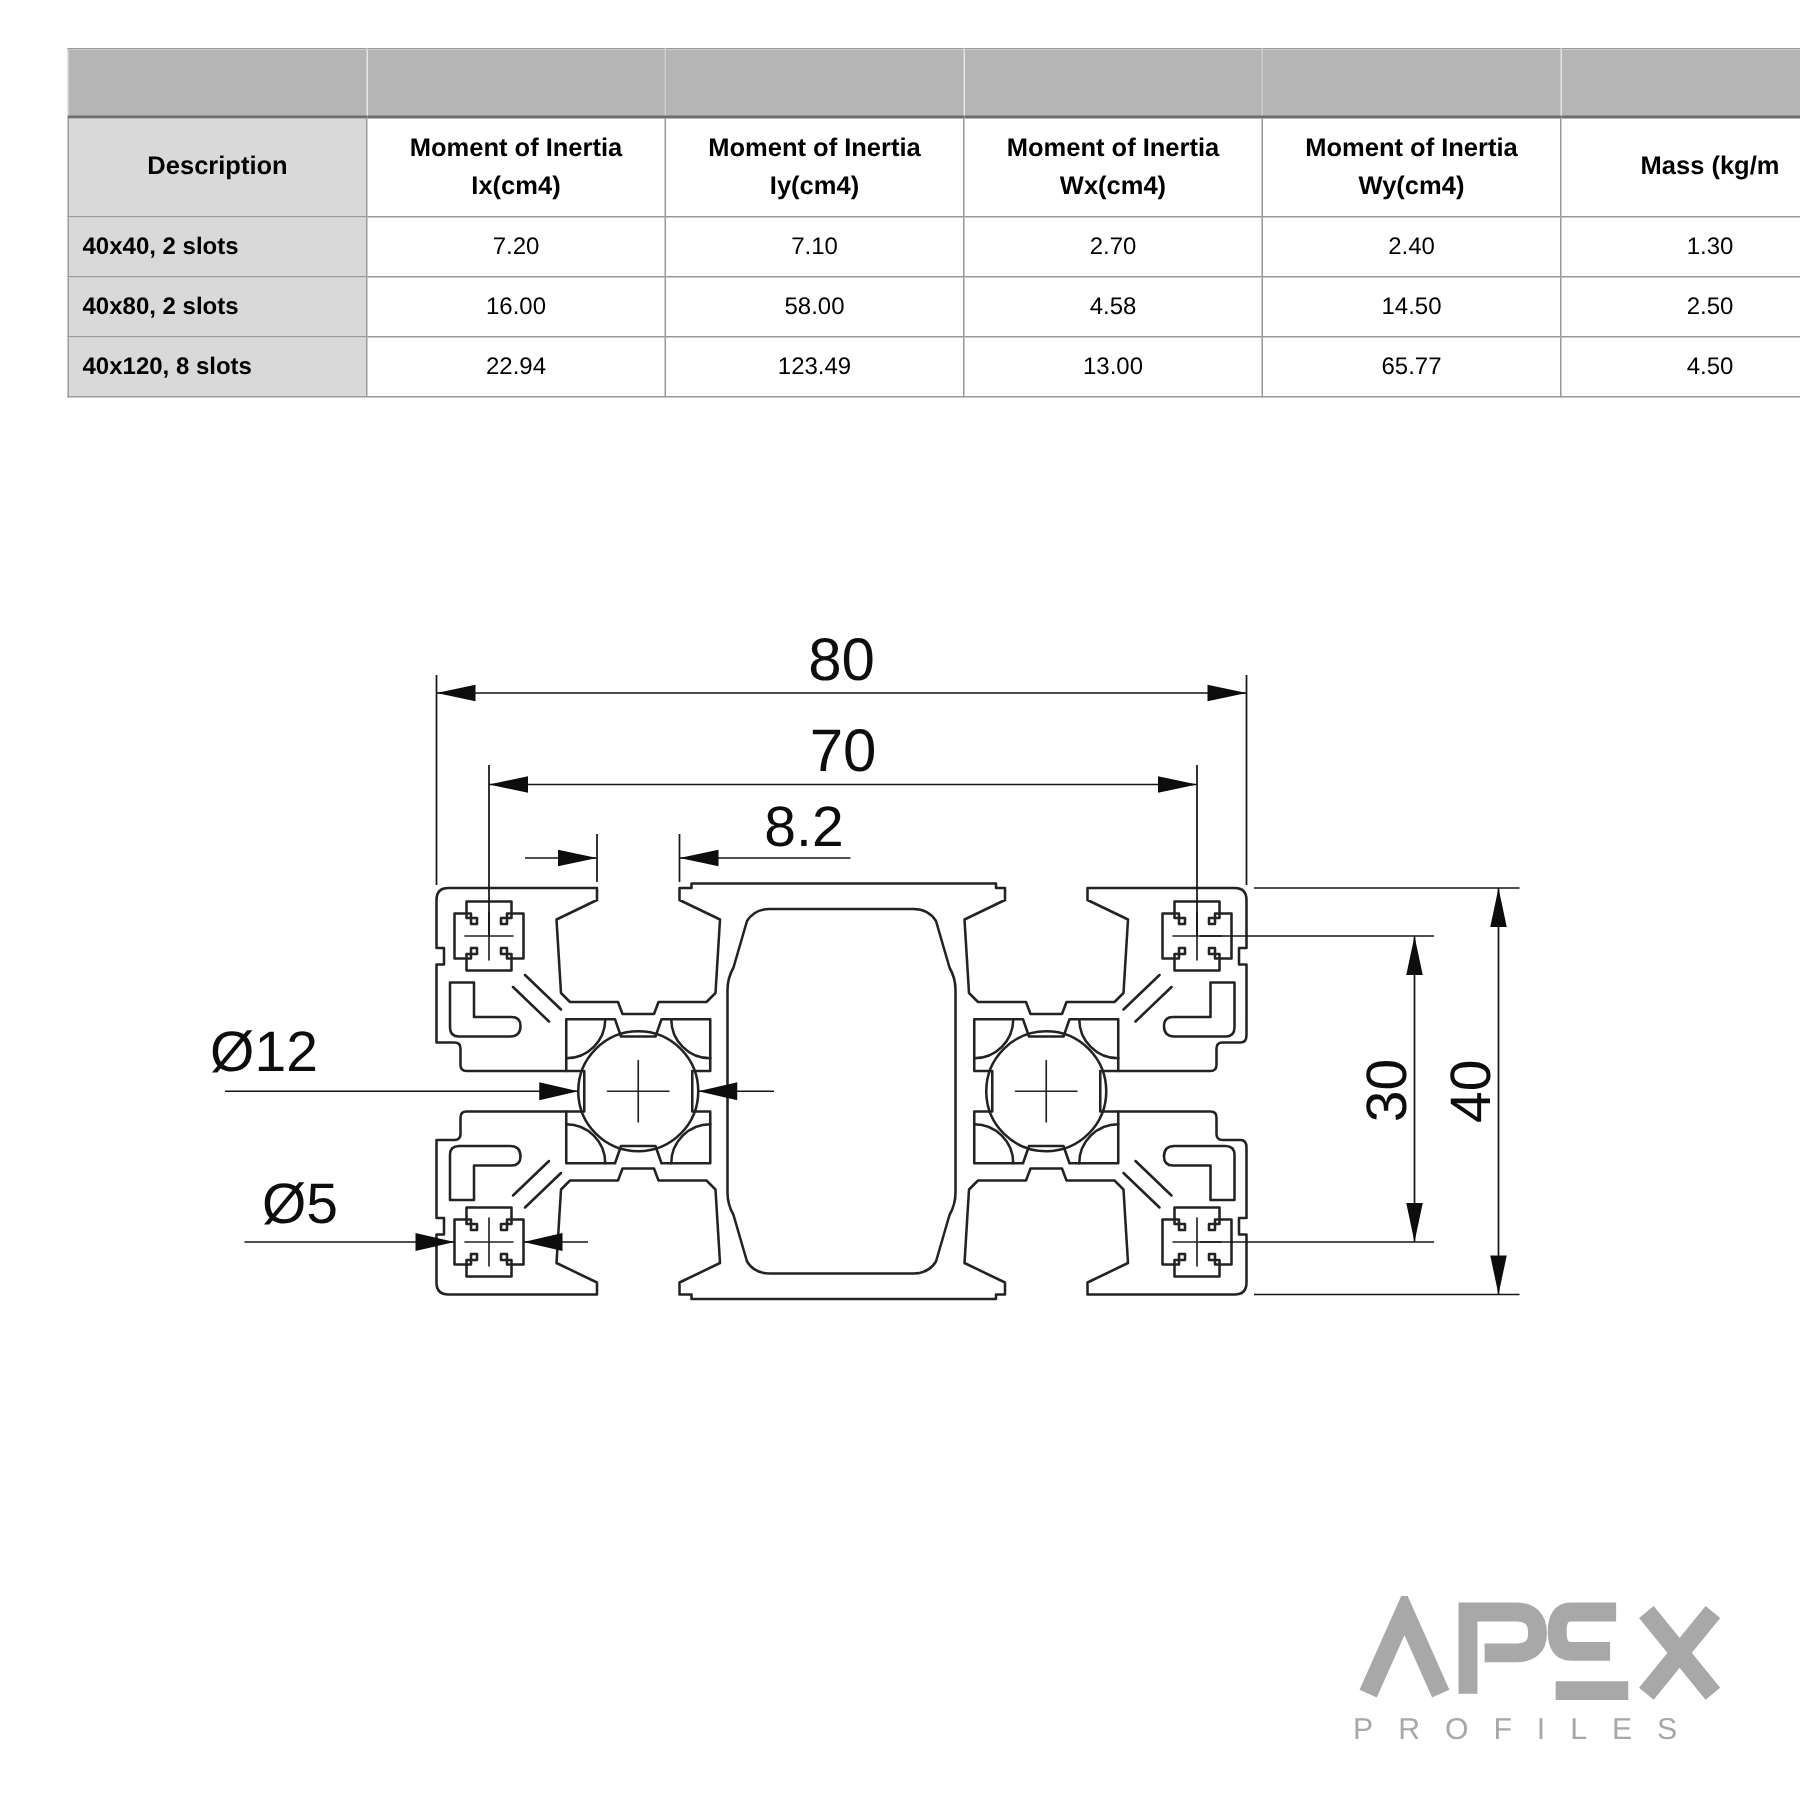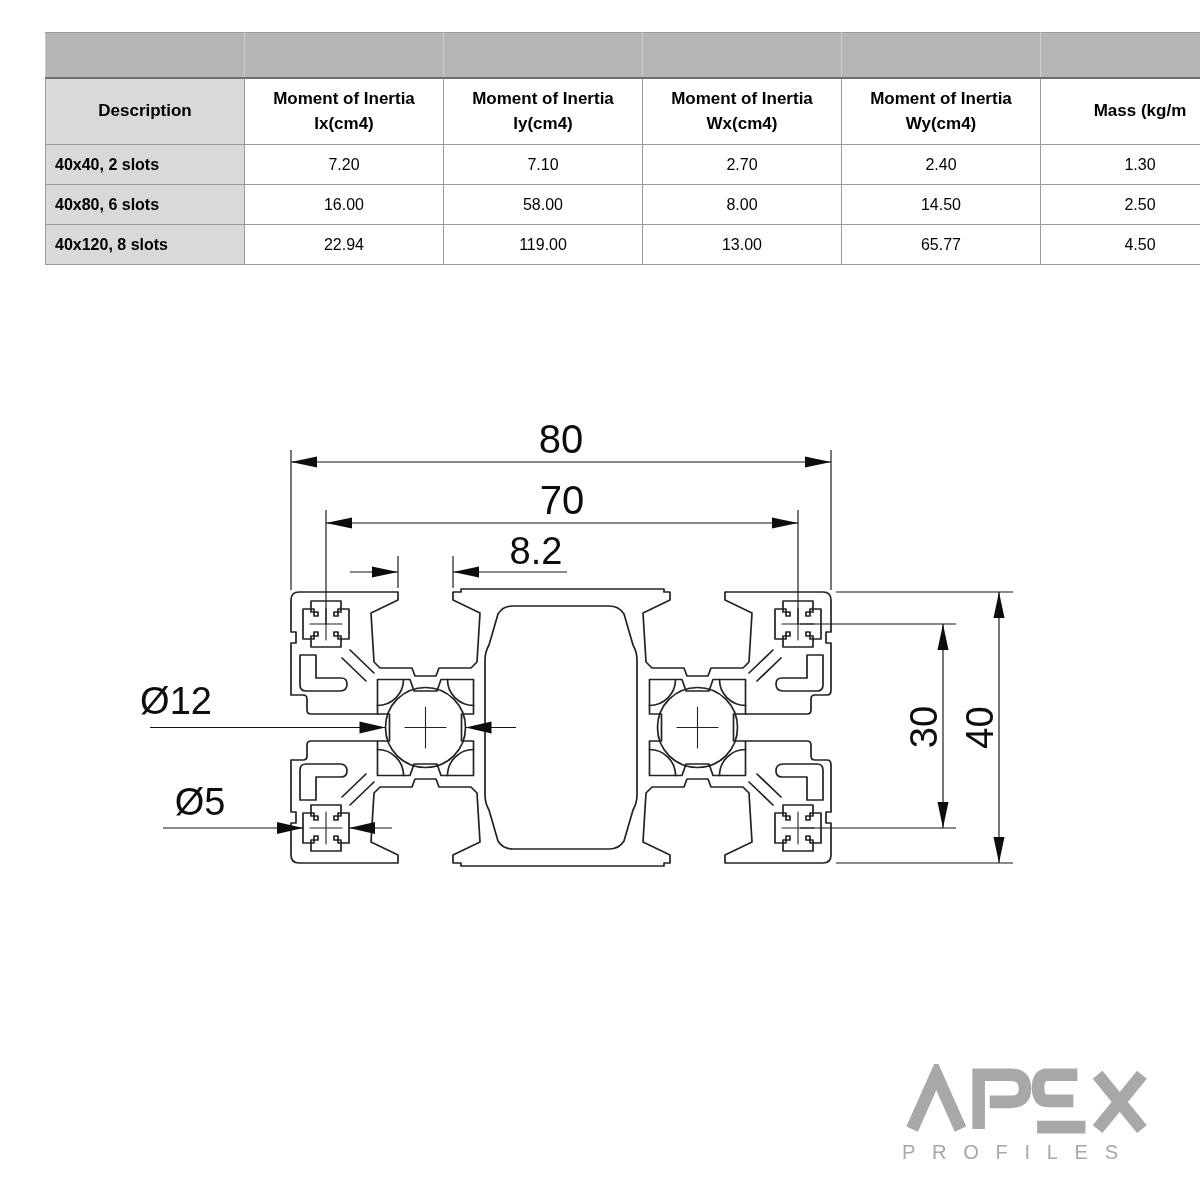--- a/index.html
+++ b/index.html
@@ -87,31 +87,31 @@
     <tbody class="data">
       <tr>
         <th class="desc">40x40, 2 slots</th>
         <td>7.20</td>
         <td>7.10</td>
         <td>2.70</td>
         <td>2.40</td>
         <td>1.30</td>
       </tr>
       <tr>
-        <th class="desc">40x80, 6 slots</th>
+        <th class="desc">40x80, 2 slots</th>
         <td>16.00</td>
         <td>58.00</td>
-        <td>8.00</td>
+        <td>4.58</td>
         <td>14.50</td>
         <td>2.50</td>
       </tr>
       <tr>
         <th class="desc">40x120, 8 slots</th>
         <td>22.94</td>
-        <td>119.00</td>
+        <td>123.49</td>
         <td>13.00</td>
         <td>65.77</td>
         <td>4.50</td>
       </tr>
     </tbody>
   </table>
 </div>
 
 <svg class="drawing" viewBox="0 0 1200 1200">
   <defs>

